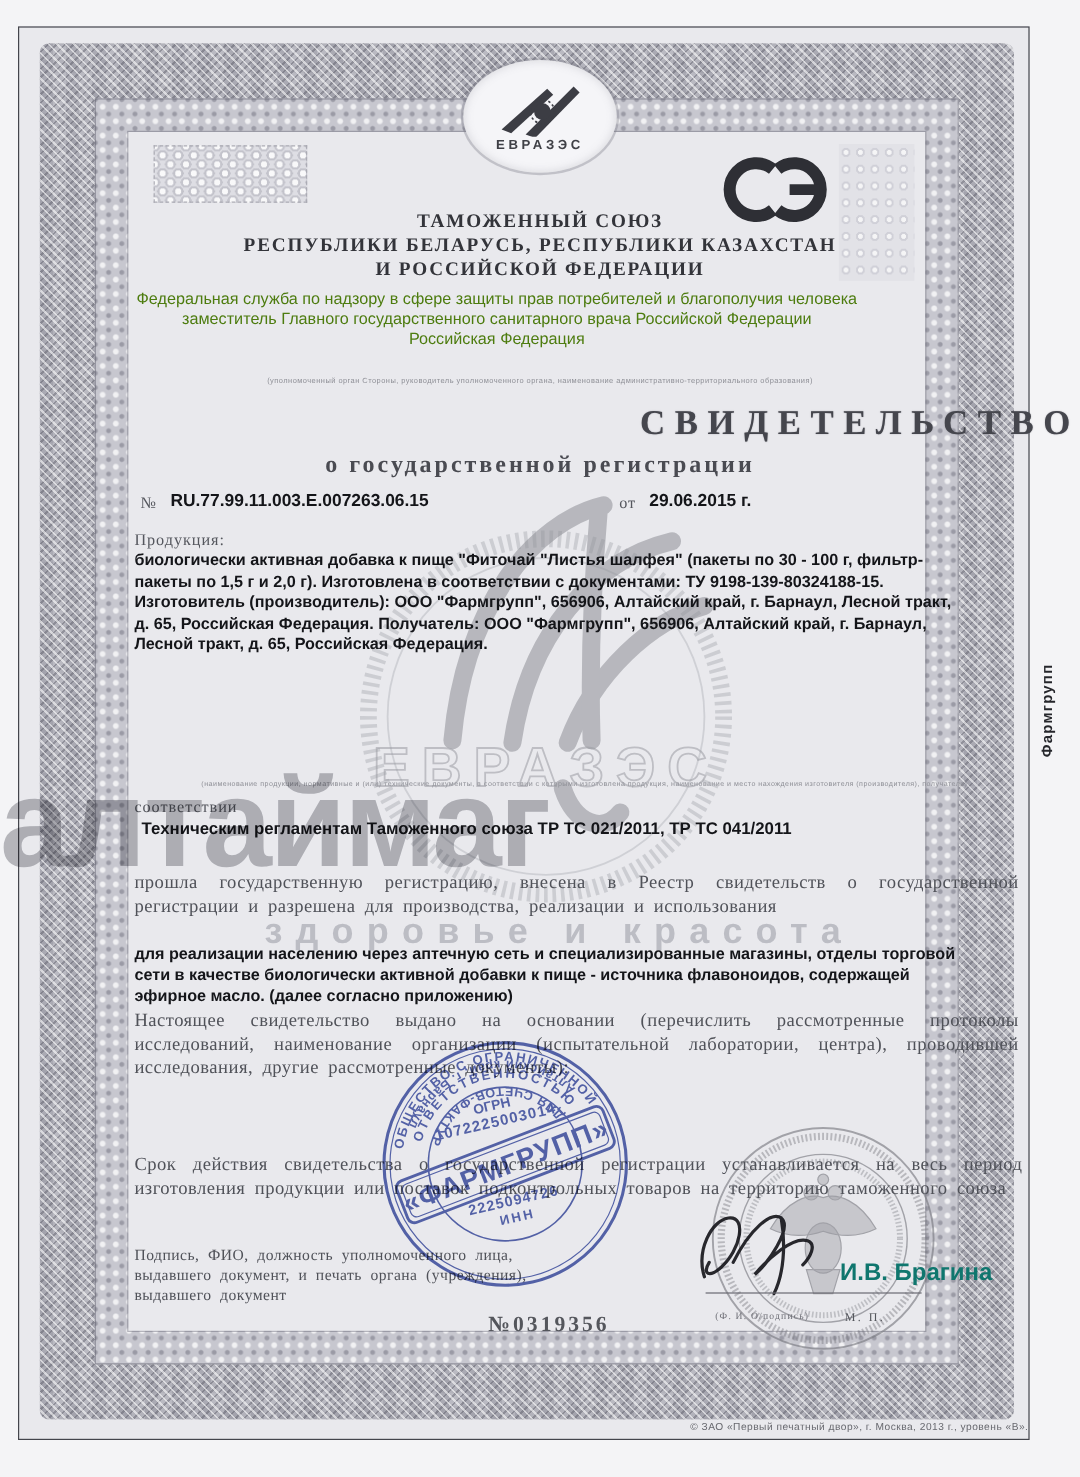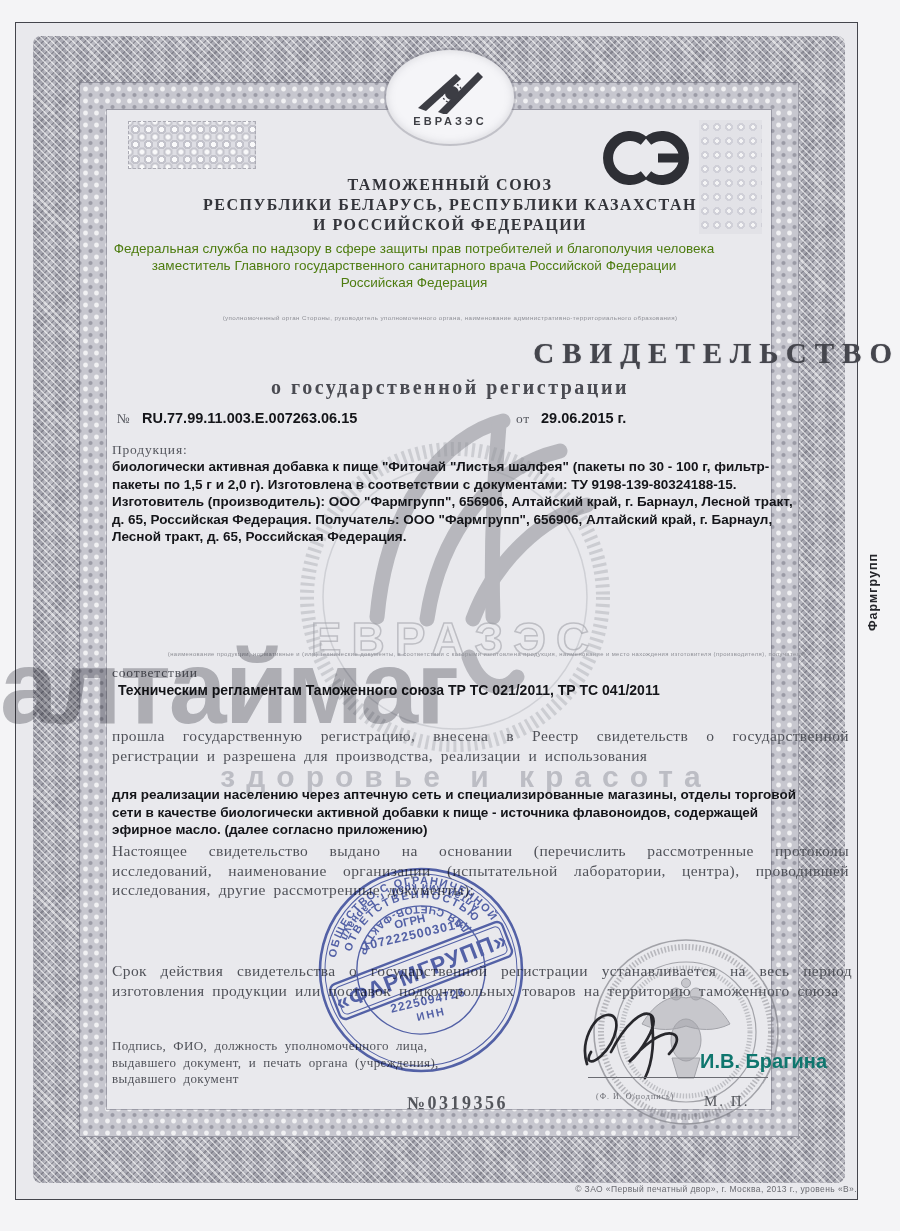--- a/index.html
+++ b/index.html
@@ -71,21 +71,21 @@
   
   .stamp{position:absolute;left:315px;top:864px;z-index:4;opacity:.85;mix-blend-mode:multiply;
     transform:rotate(-13deg);}
   .stamp text{font-family:"Liberation Sans","DejaVu Sans",sans-serif;fill:#3e50a6;font-weight:700;}
   .seal{position:absolute;left:590px;top:936px;z-index:1;opacity:.62;filter:blur(.4px);}
   .signature{position:absolute;left:575px;top:1004px;z-index:5;}
   .signer-name{position:absolute;left:700px;top:1050px;font-weight:700;font-size:20px;color:#0f766e;z-index:5;}
   .sig-line{position:absolute;left:588px;top:1077px;width:180px;border-top:1.2px solid #6a6b72;z-index:5;}
   .sig-hint{position:absolute;left:596px;top:1081px;font-size:8px;color:#6d6e75;z-index:5;
     font-family:"Liberation Serif","DejaVu Serif",serif;letter-spacing:1px;margin-top:11px;}
-  .mp{position:absolute;left:704px;top:1093px;color:#54565c;font-size:15px;letter-spacing:2px;
+  .mp{position:absolute;left:704px;top:1093px;color:#54565c;font-size:10px;letter-spacing:2px;
     font-family:"Liberation Serif","DejaVu Serif",serif;z-index:5;}
   .blank-no{position:absolute;left:330px;width:255px;top:1093px;text-align:center;color:#54565c;
     font-family:"Liberation Serif","DejaVu Serif",serif;font-size:18px;letter-spacing:2.5px;z-index:2;font-weight:bold;}
 
   .side-text{position:absolute;left:866px;top:553px;writing-mode:vertical-rl;transform:rotate(180deg);
     font-weight:700;font-size:12.5px;color:#25262b;letter-spacing:1px;}
   .print-info{position:absolute;left:400px;top:1184px;width:457px;text-align:right;
     font-size:8.5px;color:#68696f;letter-spacing:.4px;}
 </style>
 </head>

